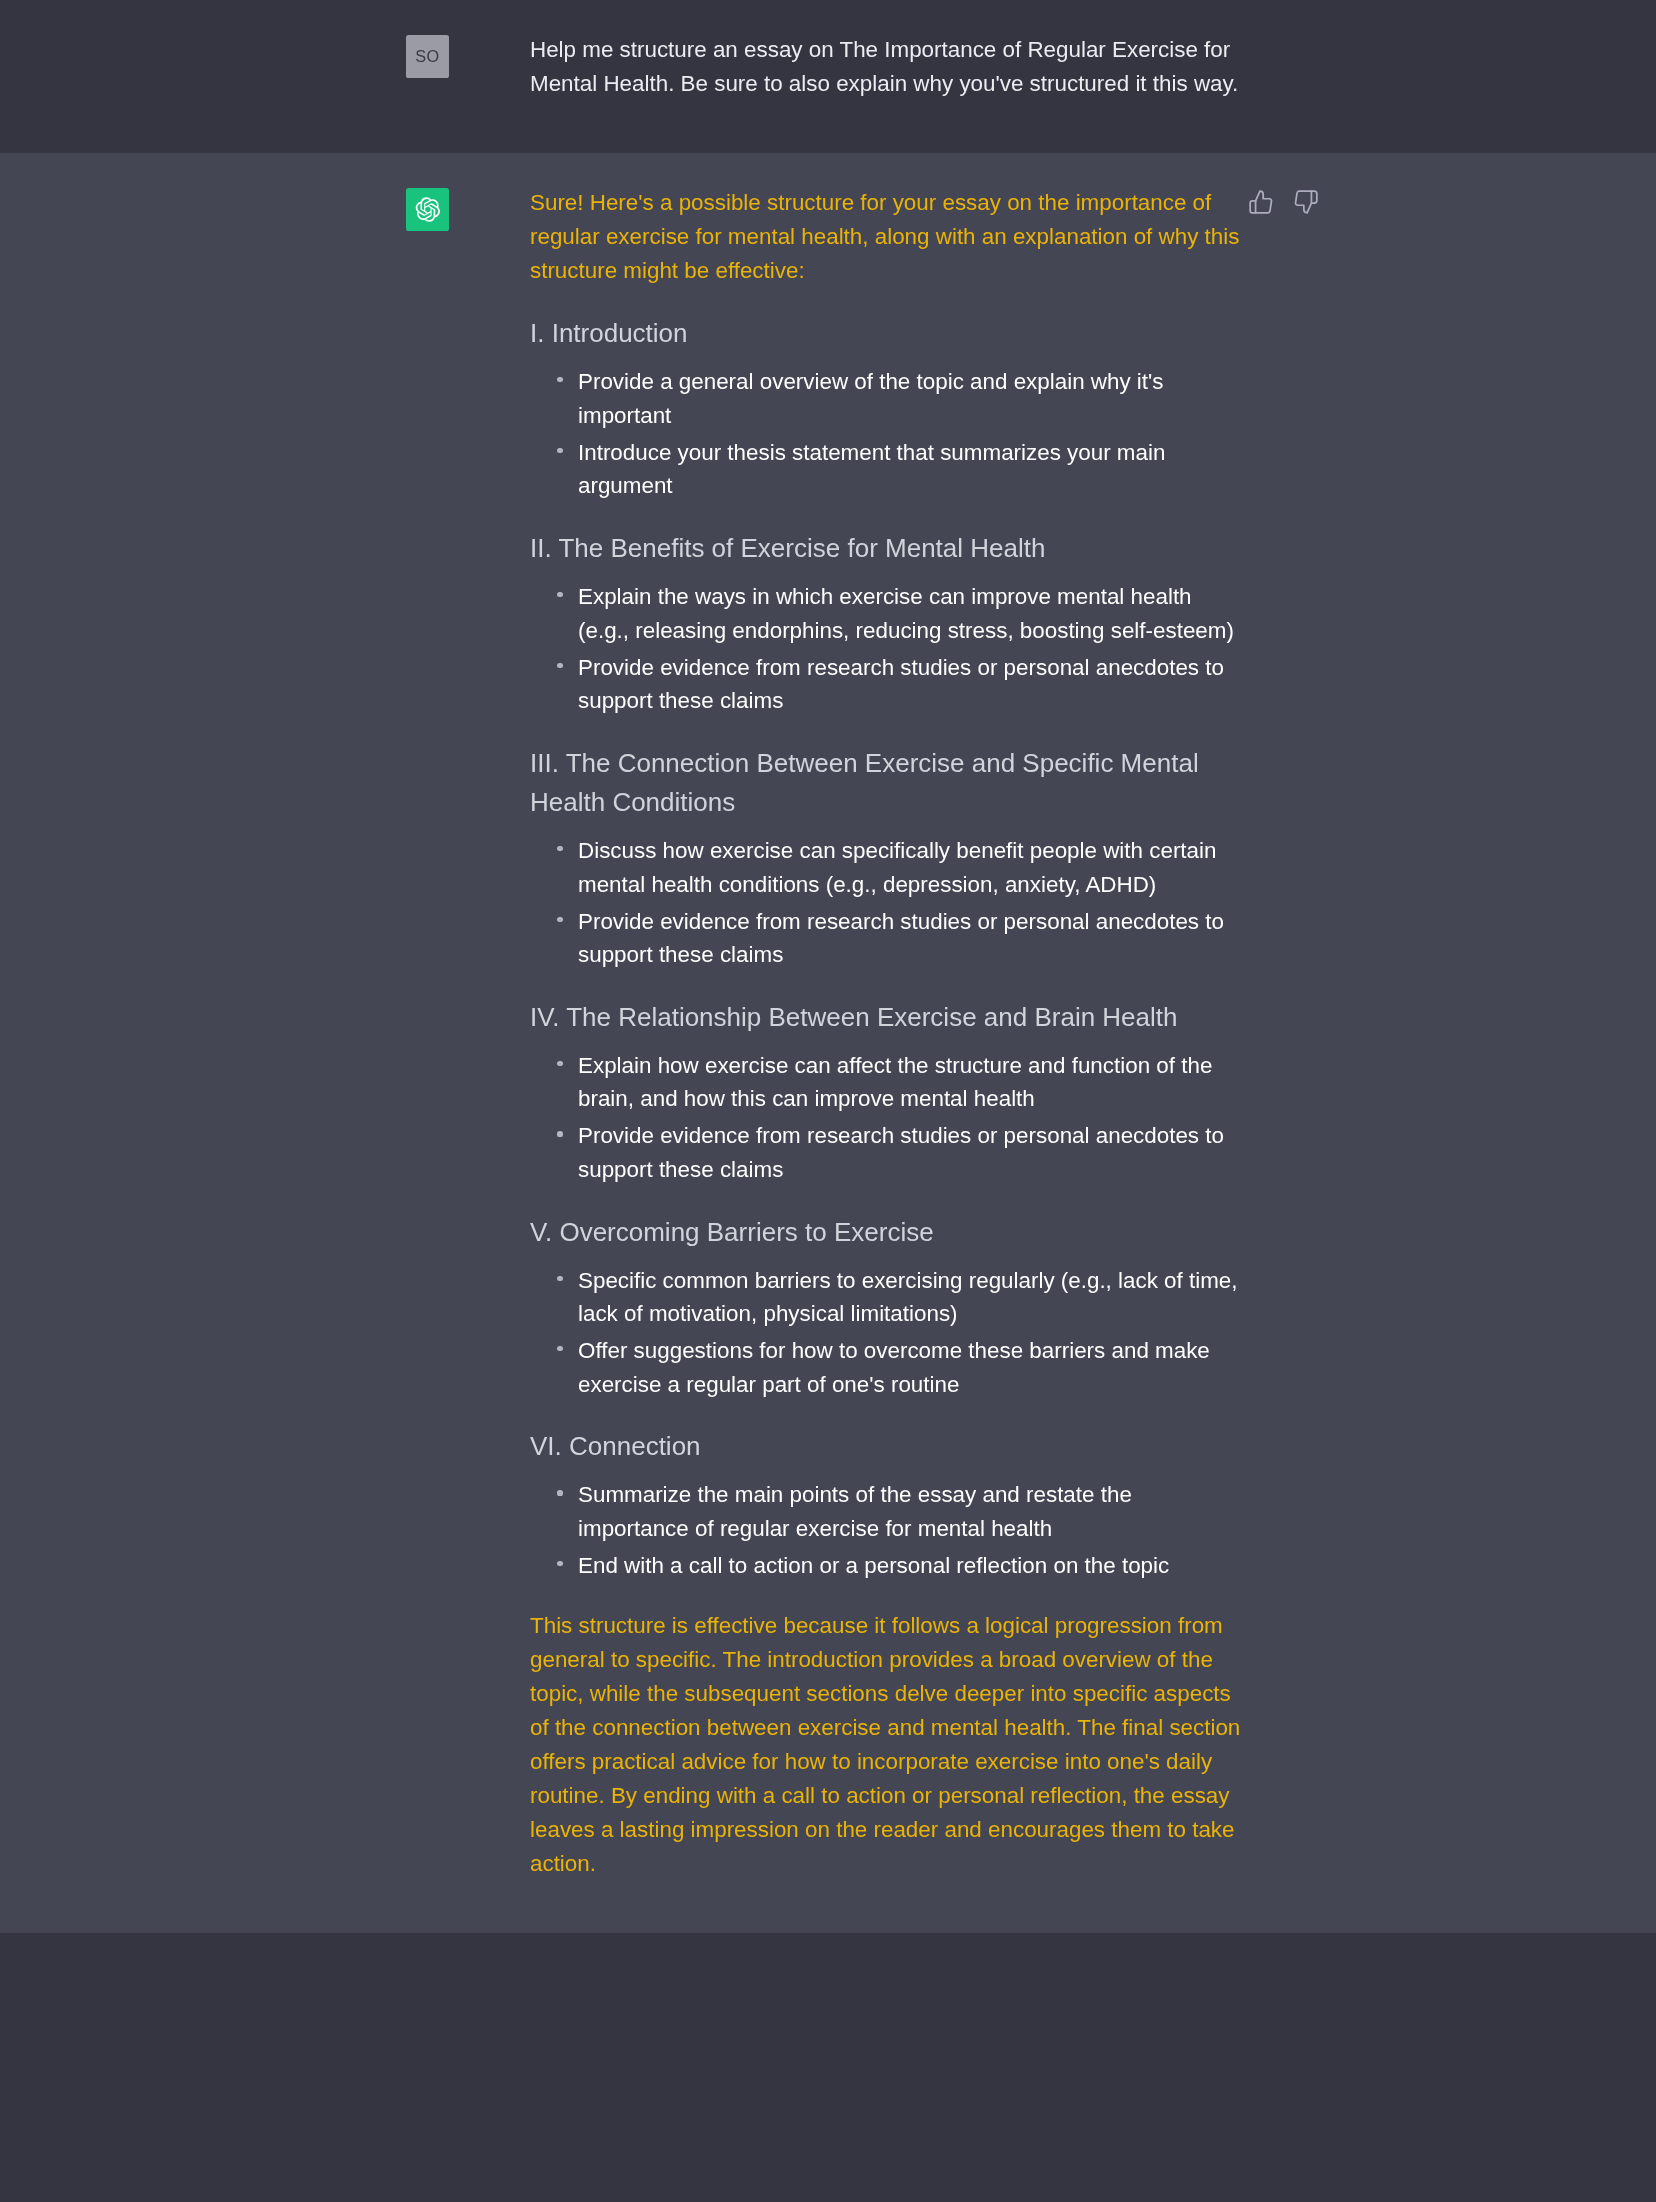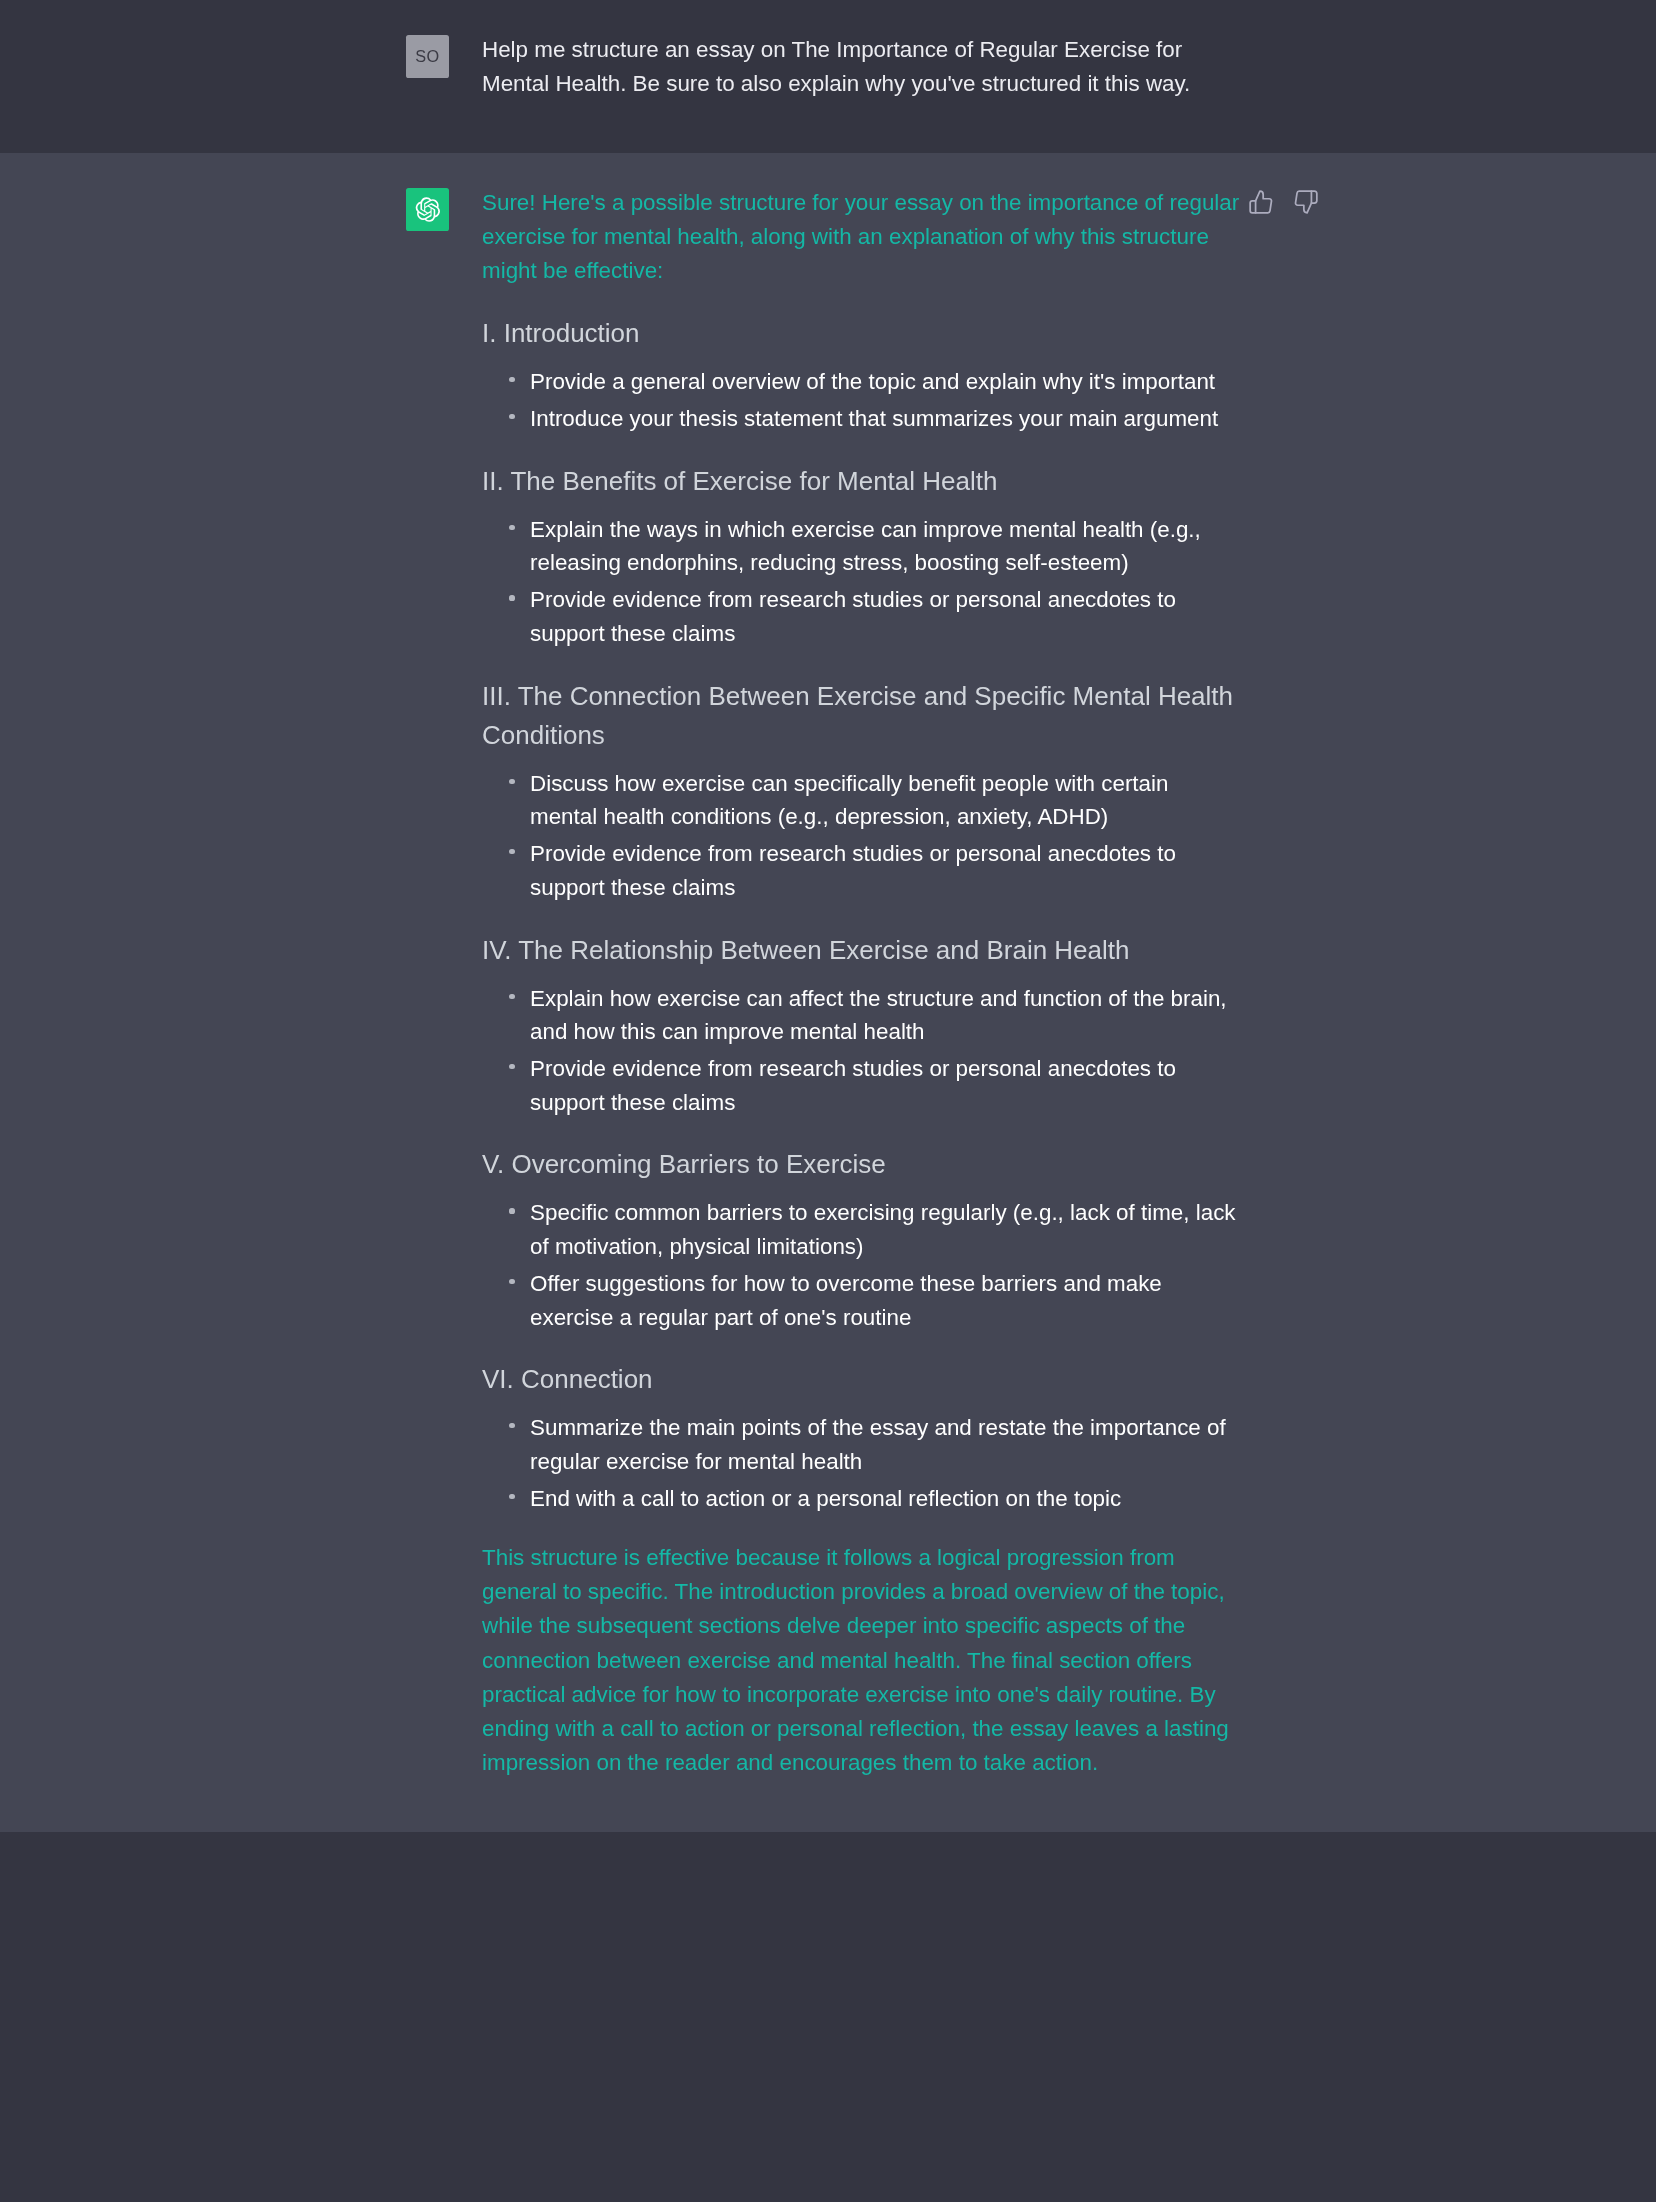--- a/index.html
+++ b/index.html
@@ -30,20 +30,21 @@
     padding: 33px 0 52px 0;
   }
   .turn-inner {
     max-width: 1222px;
     margin: 0 auto;
     padding: 0 189px 0 189px;
     display: flex;
     align-items: flex-start;
     position: relative;
     box-sizing: border-box;
+    gap: 48px;
   }
   .avatar {
     width: 43px;
     height: 43px;
     flex: 0 0 43px;
     border-radius: 2.6px;
     display: flex;
     align-items: center;
     justify-content: center;
     font-size: 15.5px;
@@ -72,21 +73,21 @@
     font-size: 22.4px;
     line-height: 1.52;
     color: #ececf1;
     padding-right: 8.6px;
   }
   .msg p {
     margin: 0 0 16px 0;
   }
   .msg-assistant p {
     margin: 0 0 26px 0;
-    color: #14b8a6;
+    color: #eab308;
   }
   .msg-assistant p:last-child {
     margin-bottom: 0;
   }
   .heading {
     font-size: 26px;
     line-height: 1.5;
     color: #d1d5db;
     margin: 0 0 12px 0;
   }

